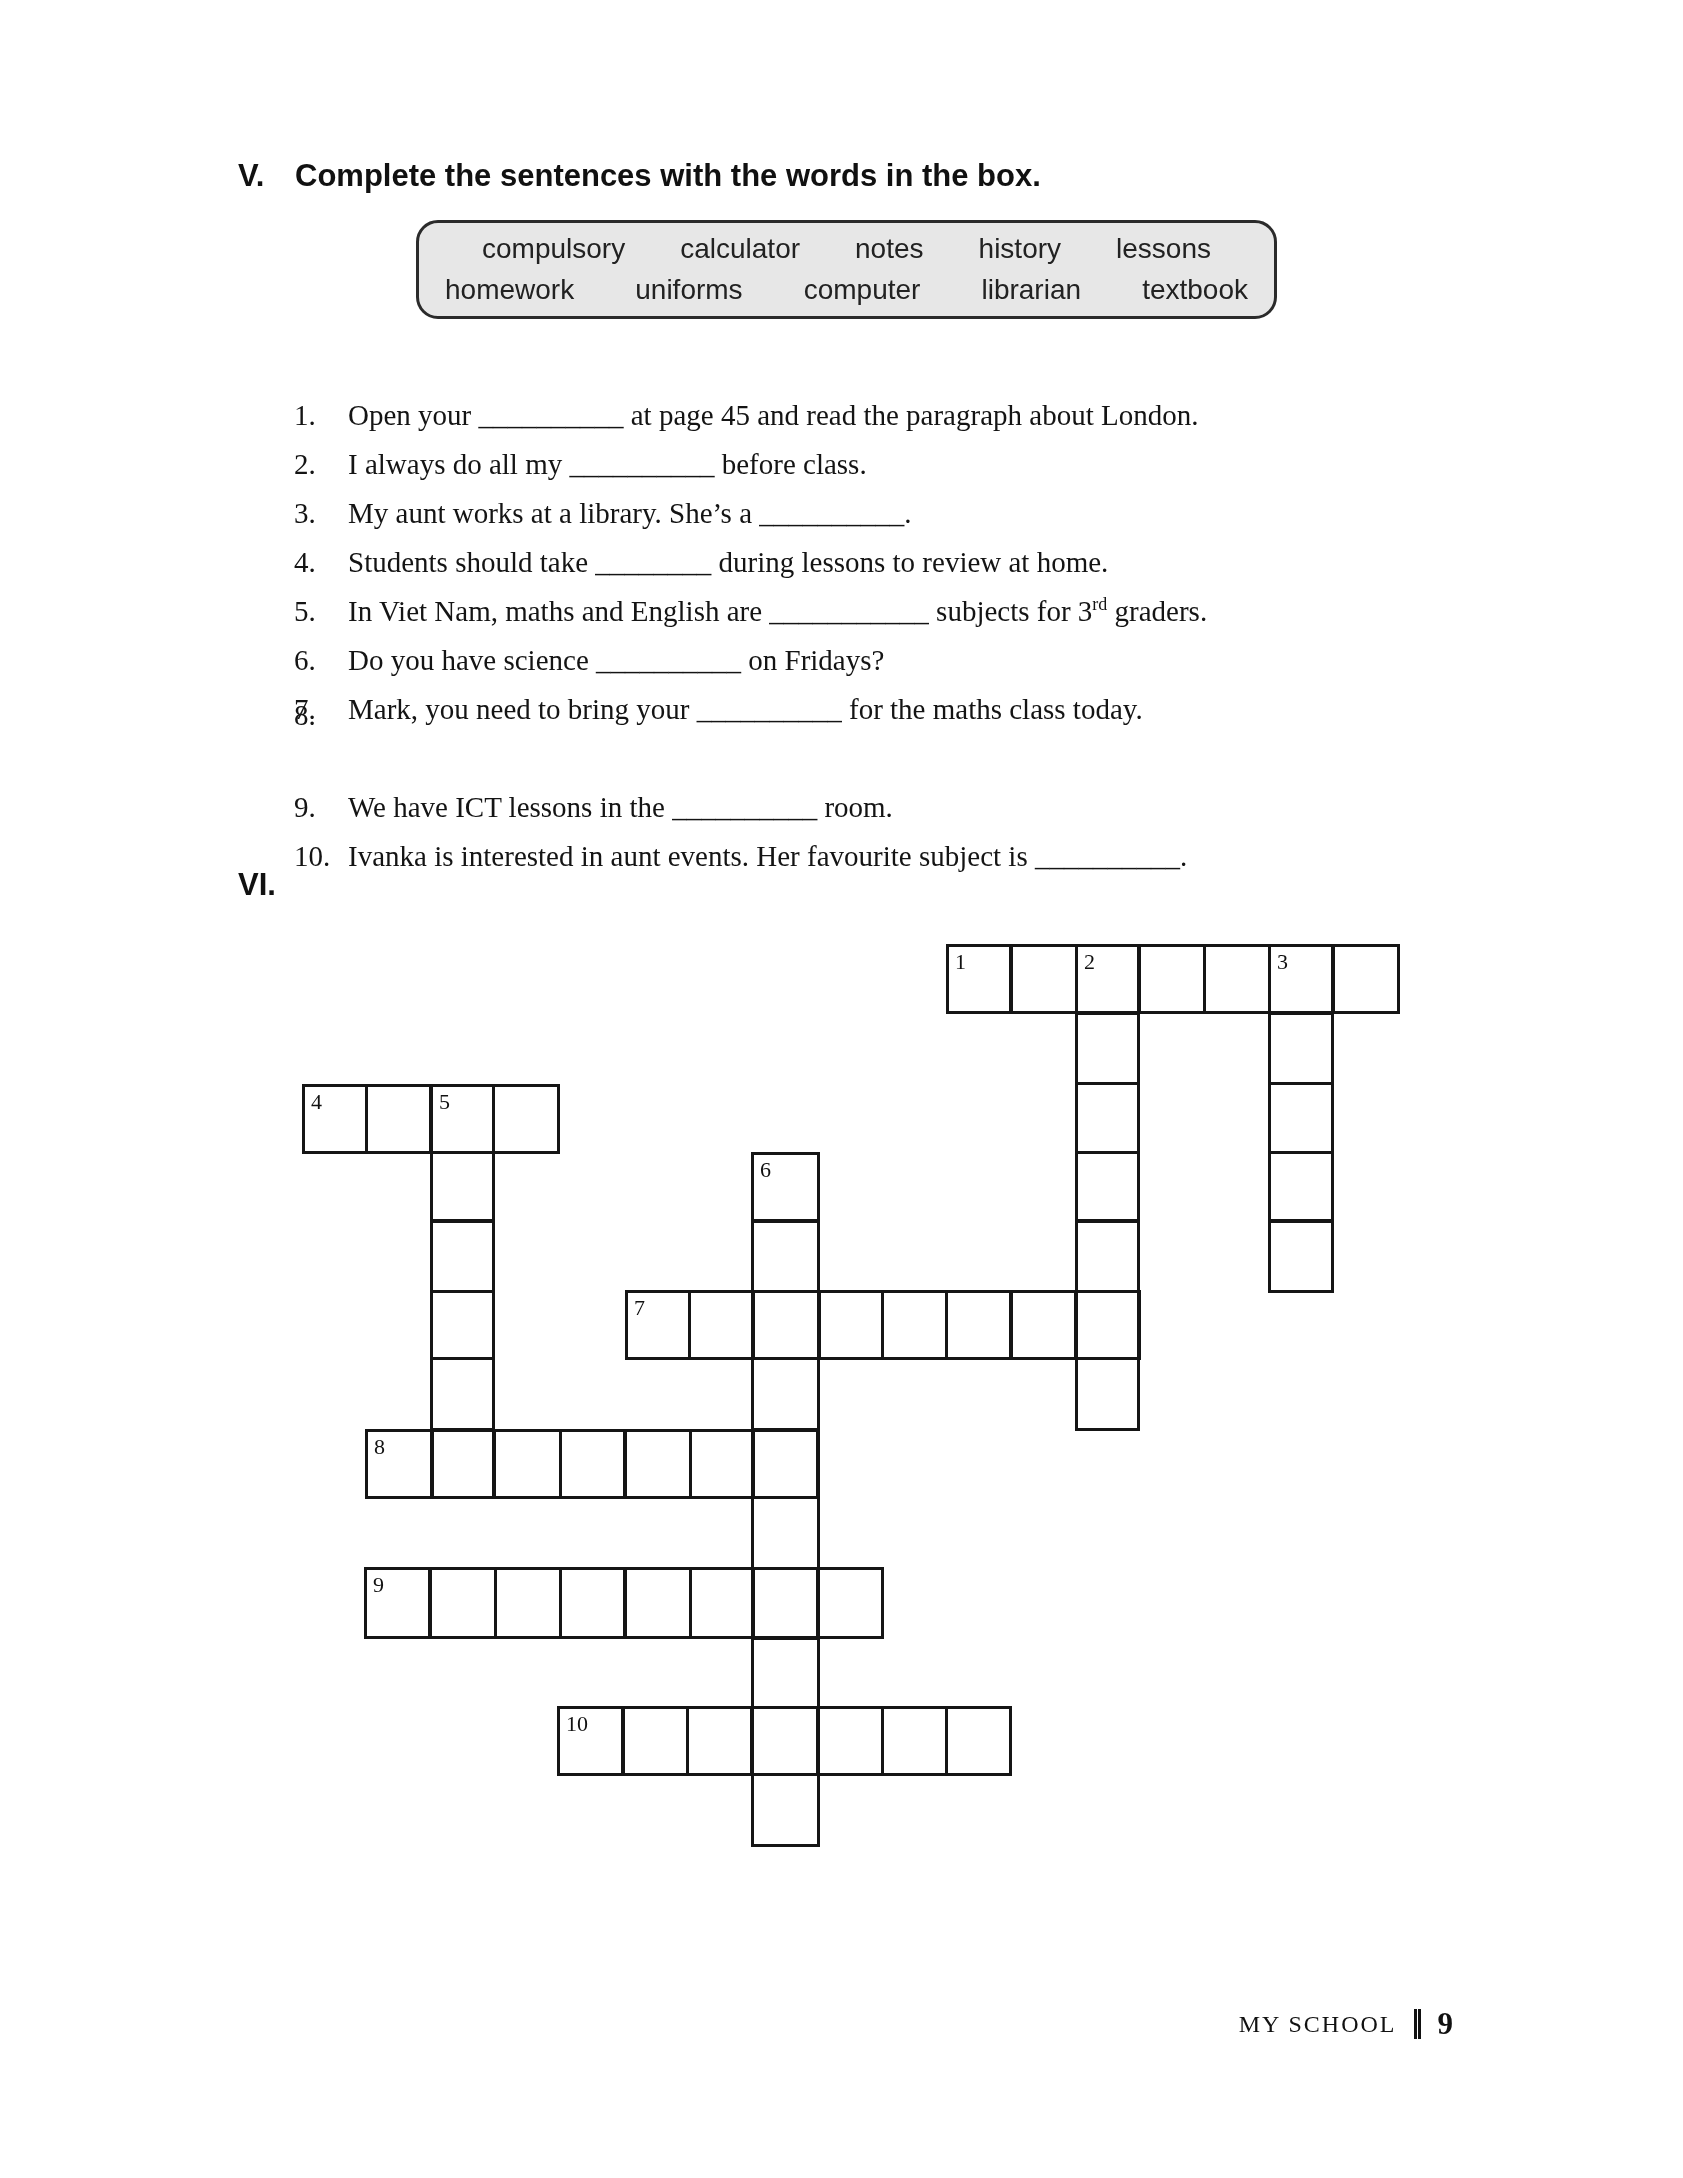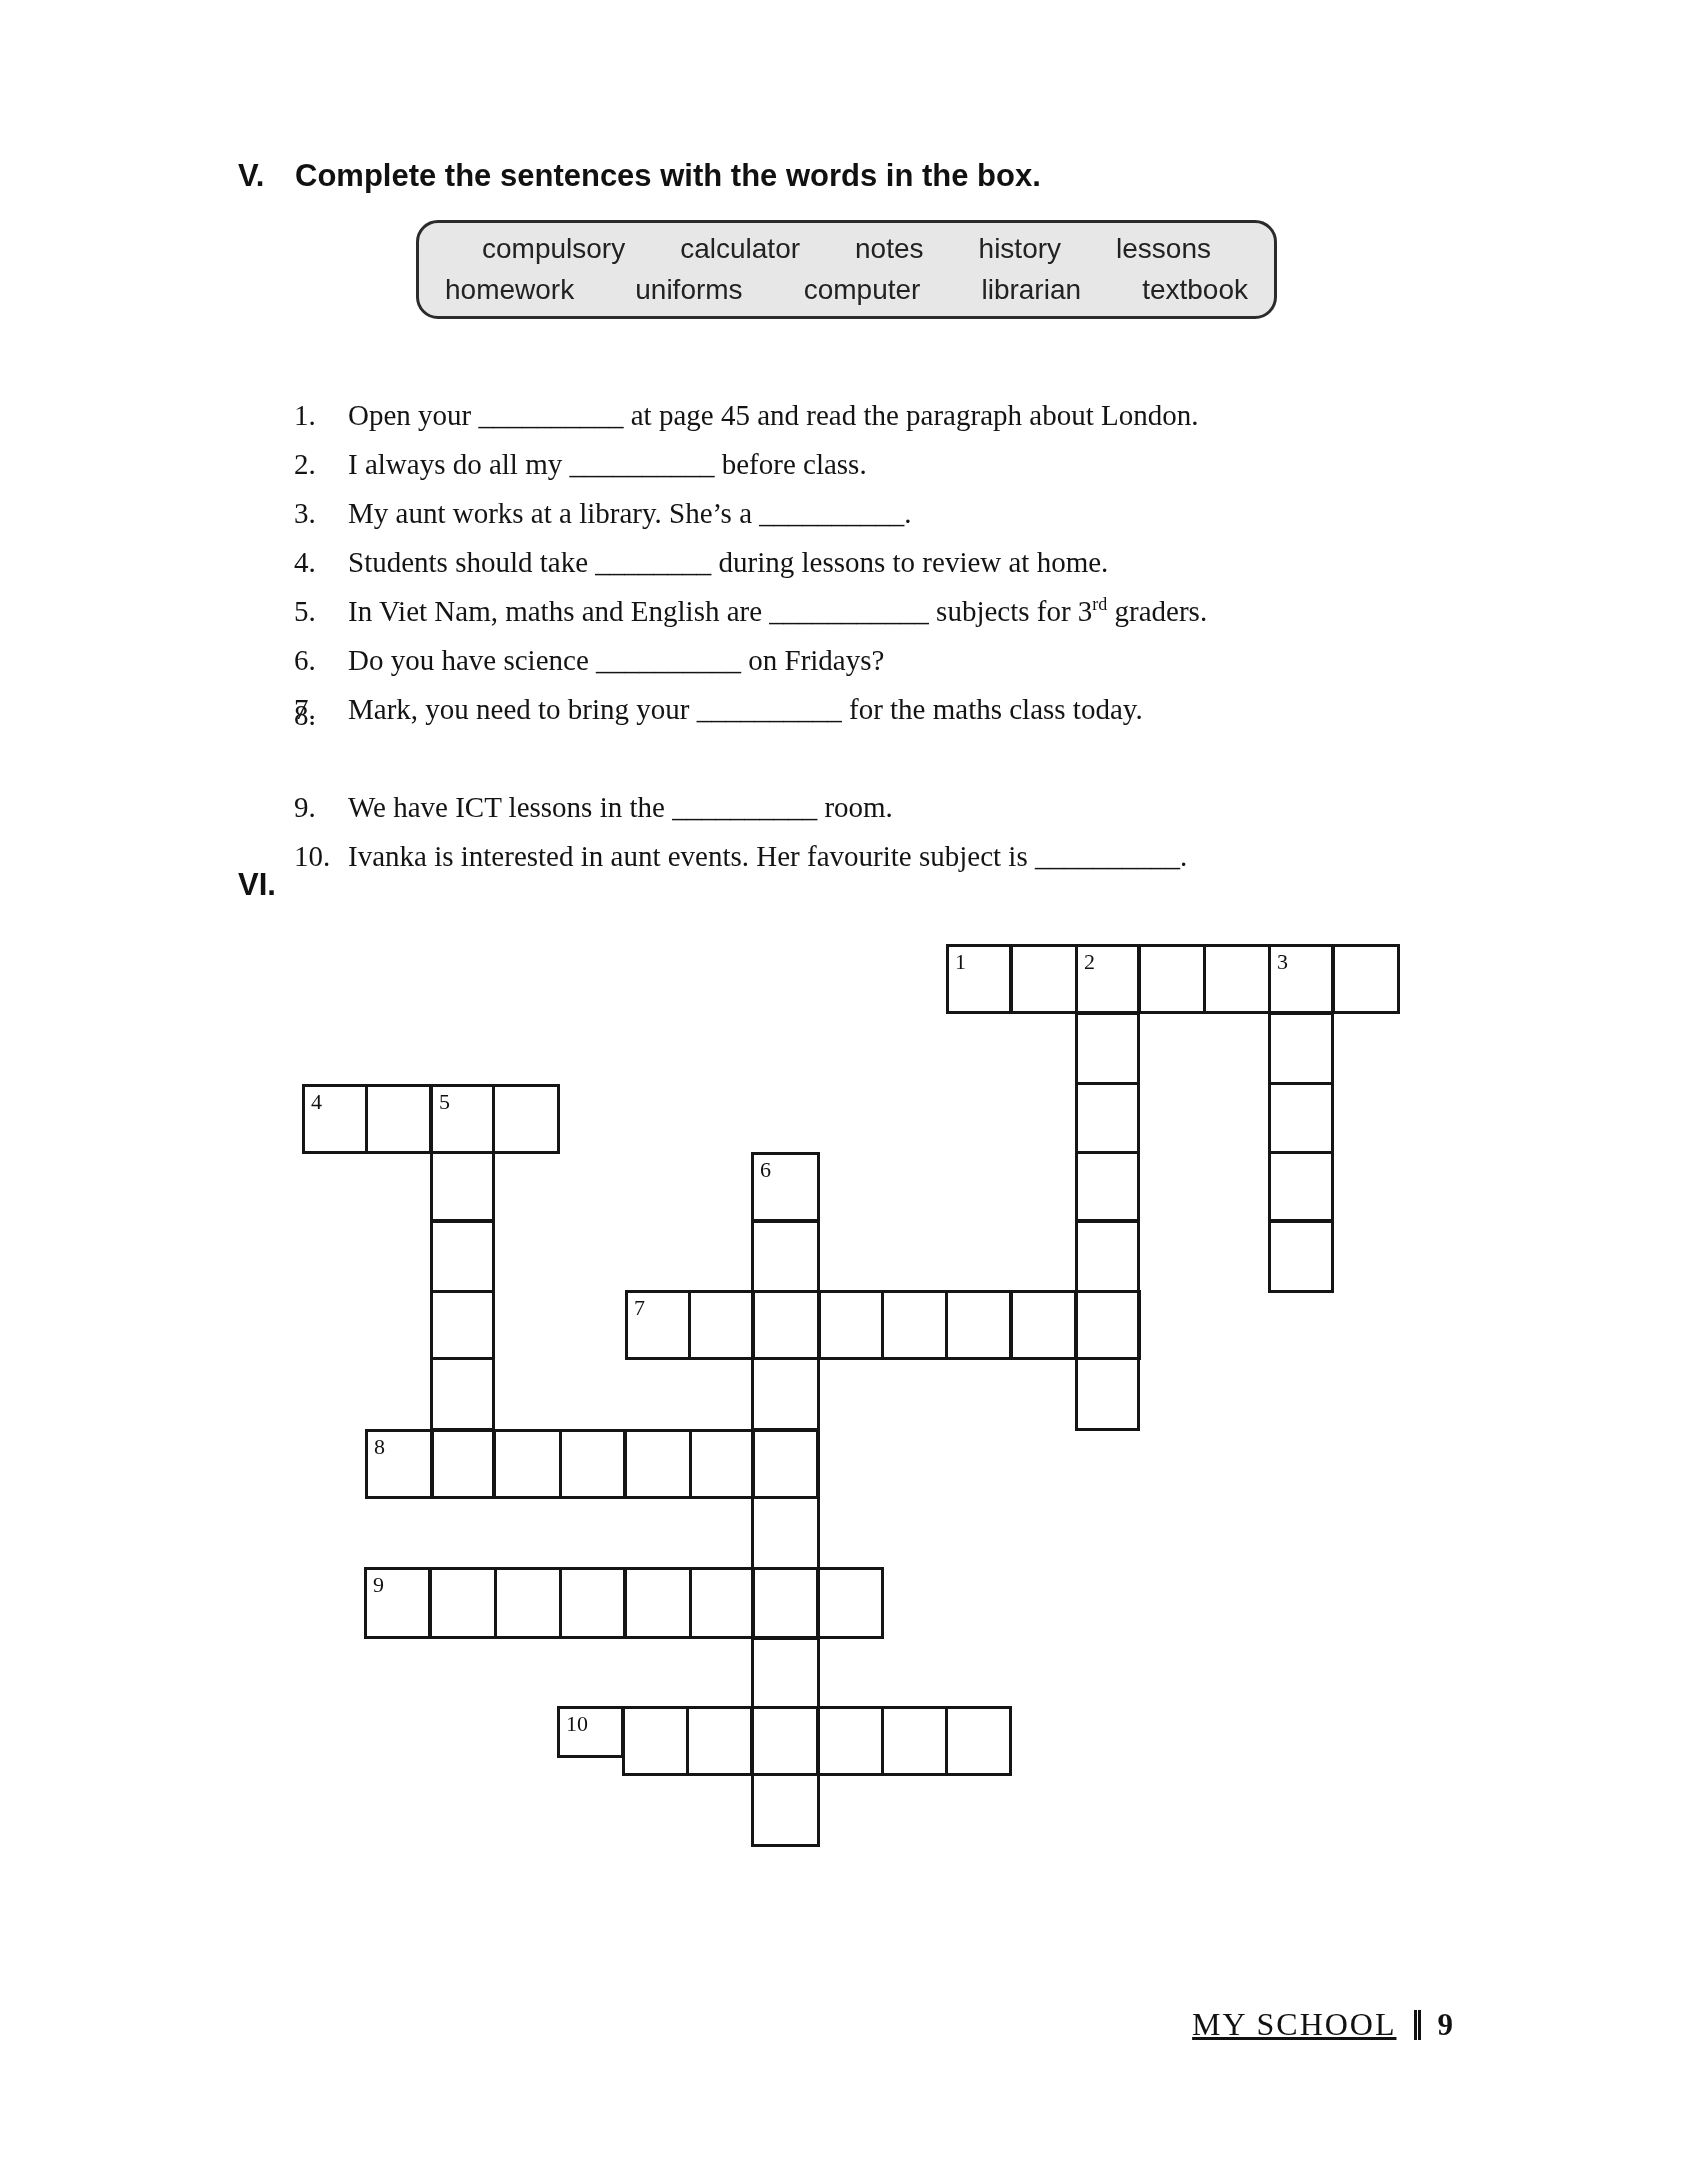--- a/index.html
+++ b/index.html
@@ -34,21 +34,21 @@
   
   .crossword{position:absolute;left:0;top:0;width:1683px;height:2178px;}
   .cw-cell{position:absolute;box-sizing:border-box;border:3px solid #151515;
            background:transparent;}
   .cw-num{position:absolute;left:6px;top:2px;font-family:"Liberation Serif",serif;
           font-size:22px;color:#111;line-height:1.2;}
 
   
   .footer{position:absolute;right:230px;top:2006px;display:flex;
           align-items:center;gap:17px;color:#111;}
-  .footer .chapter{font-size:32px;letter-spacing:2px;text-decoration:underline;}
+  .footer .chapter{font-size:24px;letter-spacing:2px;}
   .footer .bars{width:7px;height:30px;border-left:3px solid #111;
                 border-right:3px solid #111;box-sizing:border-box;}
   .footer .pnum{font-size:31px;font-weight:700;}
 </style>
 </head>
 <body>
 
 <div class="page">
 
   <div class="sec-head" id="head-v">
@@ -163,21 +163,21 @@
       <div class="cw-cell" style="left: 364px; top: 1567px; width: 67px; height: 72px;">
         <span class="cw-num">9</span>
       </div>
       <div class="cw-cell" style="left: 429px; top: 1567px; width: 68px; height: 72px;"></div>
       <div class="cw-cell" style="left: 494px; top: 1567px; width: 68px; height: 72px;"></div>
       <div class="cw-cell" style="left: 559px; top: 1567px; width: 67px; height: 72px;"></div>
       <div class="cw-cell" style="left: 624px; top: 1567px; width: 68px; height: 72px;"></div>
       <div class="cw-cell" style="left: 689px; top: 1567px; width: 66px; height: 72px;"></div>
       <div class="cw-cell" style="left: 752px; top: 1567px; width: 67px; height: 72px;"></div>
       <div class="cw-cell" style="left: 817px; top: 1567px; width: 67px; height: 72px;"></div>
-      <div class="cw-cell" style="left: 557px; top: 1706px; width: 67px; height: 52px;">
+      <div class="cw-cell" style="left: 557px; top: 1706px; width: 67px; height: 70px;">
         <span class="cw-num">10</span>
       </div>
       <div class="cw-cell" style="left: 622px; top: 1706px; width: 67px; height: 70px;"></div>
       <div class="cw-cell" style="left: 686px; top: 1706px; width: 67px; height: 70px;"></div>
       <div class="cw-cell" style="left: 750px; top: 1706px; width: 69px; height: 70px;"></div>
       <div class="cw-cell" style="left: 817px; top: 1706px; width: 67px; height: 70px;"></div>
       <div class="cw-cell" style="left: 881px; top: 1706px; width: 67px; height: 70px;"></div>
       <div class="cw-cell" style="left: 945px; top: 1706px; width: 67px; height: 70px;"></div>
       <div class="cw-cell" style="left: 1075px; top: 1012px; width: 65px; height: 73px;"></div>
       <div class="cw-cell" style="left: 1075px; top: 1082px; width: 65px; height: 72px;"></div>

